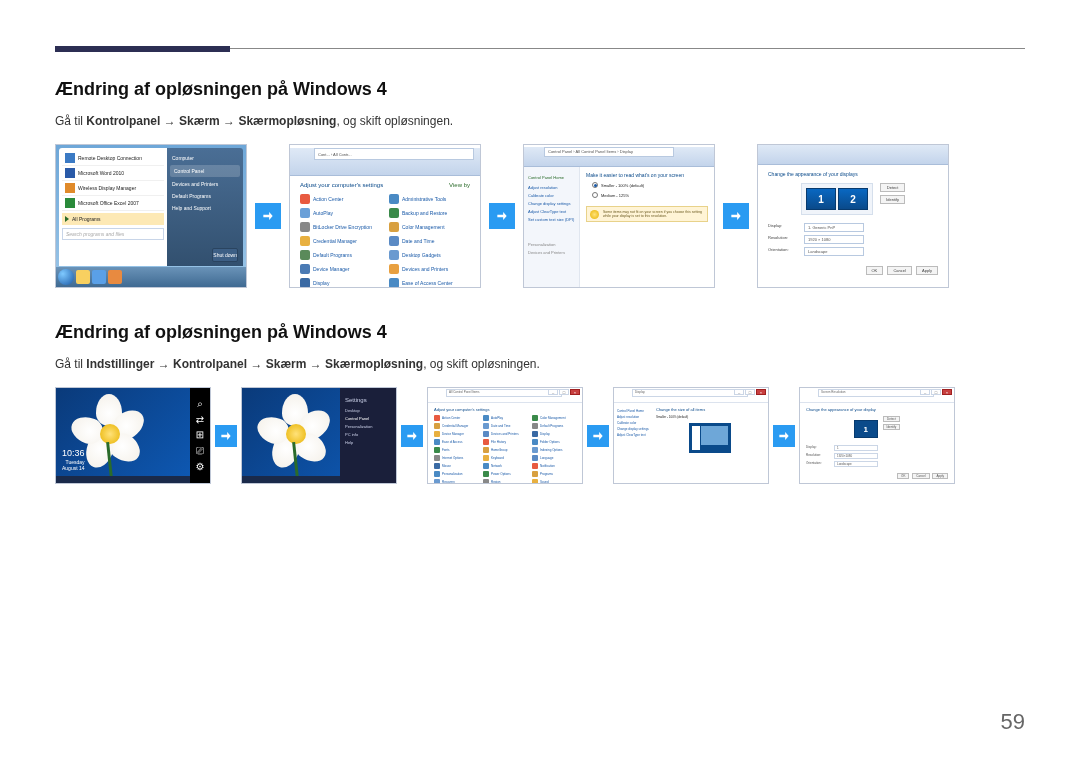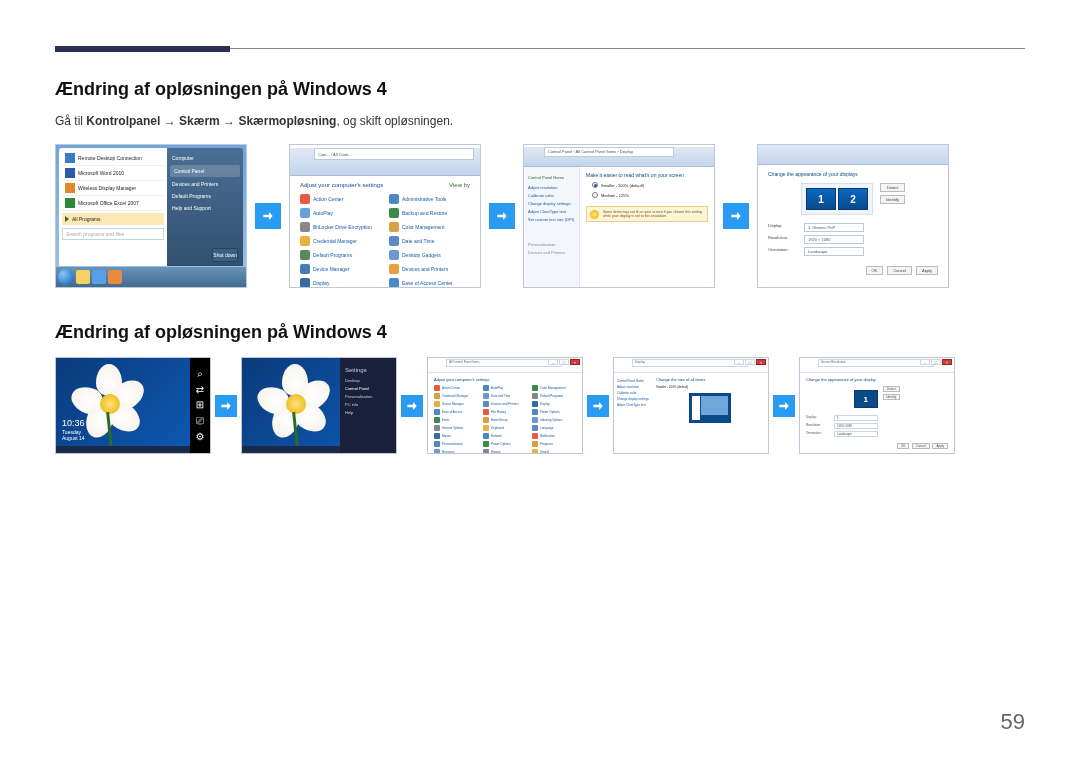--- a/index.html
+++ b/index.html
@@ -132,21 +132,21 @@
   .s-w7-res .foot .wbtn { display:inline-block; margin-left:3px;}
 
   
   .s-w8-desk { background:linear-gradient(135deg,#0a3a7a,#0e5bb8);}
   .s-w8-desk .flower { position:absolute; left:18px; top:10px; width:72px; height:72px;}
   .s-w8-desk .petal { position:absolute; width:26px; height:32px; background:radial-gradient(circle at 50% 60%, #fff, #f4f0e8); border-radius:50% 50% 50% 50% / 60% 60% 40% 40%;}
   .s-w8-desk .center { position:absolute; left:50%; top:50%; width:20px;height:20px; background:radial-gradient(#ffe27a,#e8b200); border-radius:50%; transform:translate(-50%,-50%);}
   .s-w8-desk .stem { position:absolute; left:52px; top:54px; width:3px; height:36px; background:#2a6b2a; transform:rotate(-6deg);}
   .s-w8-desk .charm { position:absolute; right:0; top:0; width:20px; height:100%; background:#000; display:flex; flex-direction:column; justify-content:space-around; align-items:center; padding:8px 0;}
   .s-w8-desk .charm .ci { width:12px;height:12px; color:#fff; font-size:10px; text-align:center;}
-  .s-w8-desk .clock { position:absolute; left:6px; bottom:12px; color:#fff; font-size:5px; line-height:1.2;}
+  .s-w8-desk .clock { position:absolute; left:6px; bottom:12px; color:#fff; font-size:5px; line-height:1.2;text-align:right;}
   .s-w8-desk .clock .big { font-size:9px;}
   .s-w8-desk .taskbar { position:absolute; left:0; right:20px; bottom:0; height:7px; background:#1a2a4a;}
 
   .s-w8-settings .settings { position:absolute; right:0; top:0; width:56px; height:100%; background:#1a1f3a; color:#fff; padding:6px 5px; font-size:4px;}
   .s-w8-settings .settings .t { font-size:6px; margin-bottom:5px;}
   .s-w8-settings .settings div { margin:3px 0; color:#c8cee6;}
   .s-w8-settings .settings .hl { color:#fff;}
   .s-w8-settings .taskbar{right:56px;}
 
   .s-w8-cp, .s-w8-disp, .s-w8-res { background:#fff;}
@@ -386,20 +386,29 @@
         <div class="foot">
           <span class="wbtn">OK</span>
           <span class="wbtn">Cancel</span>
           <span class="wbtn">Apply</span>
         </div>
       </div>
     </div>
   </div>
 
   <div class="section-title">Ændring af opløsningen på Windows 4</div>
+  <div class="instruction">
+    <span>Gå til </span><b>Indstillinger</b>
+    <span class="arrow-glyph">→</span>
+    <b>Kontrolpanel</b>
+    <span class="arrow-glyph">→</span>
+    <b>Skærm</b>
+    <span class="arrow-glyph">→</span>
+    <b>Skærmopløsning</b><span>, og skift opløsningen.</span>
+  </div>
 
   <div class="row row5">
 
     <div class="shot s-w8-desk">
       <div class="flower">
         <div class="petal" style="left:22px;top:-4px;transform:rotate(0deg)"></div>
         <div class="petal" style="left:42px;top:10px;transform:rotate(55deg)"></div>
         <div class="petal" style="left:38px;top:34px;transform:rotate(125deg)"></div>
         <div class="petal" style="left:12px;top:38px;transform:rotate(200deg)"></div>
         <div class="petal" style="left:0px;top:16px;transform:rotate(290deg)"></div>

